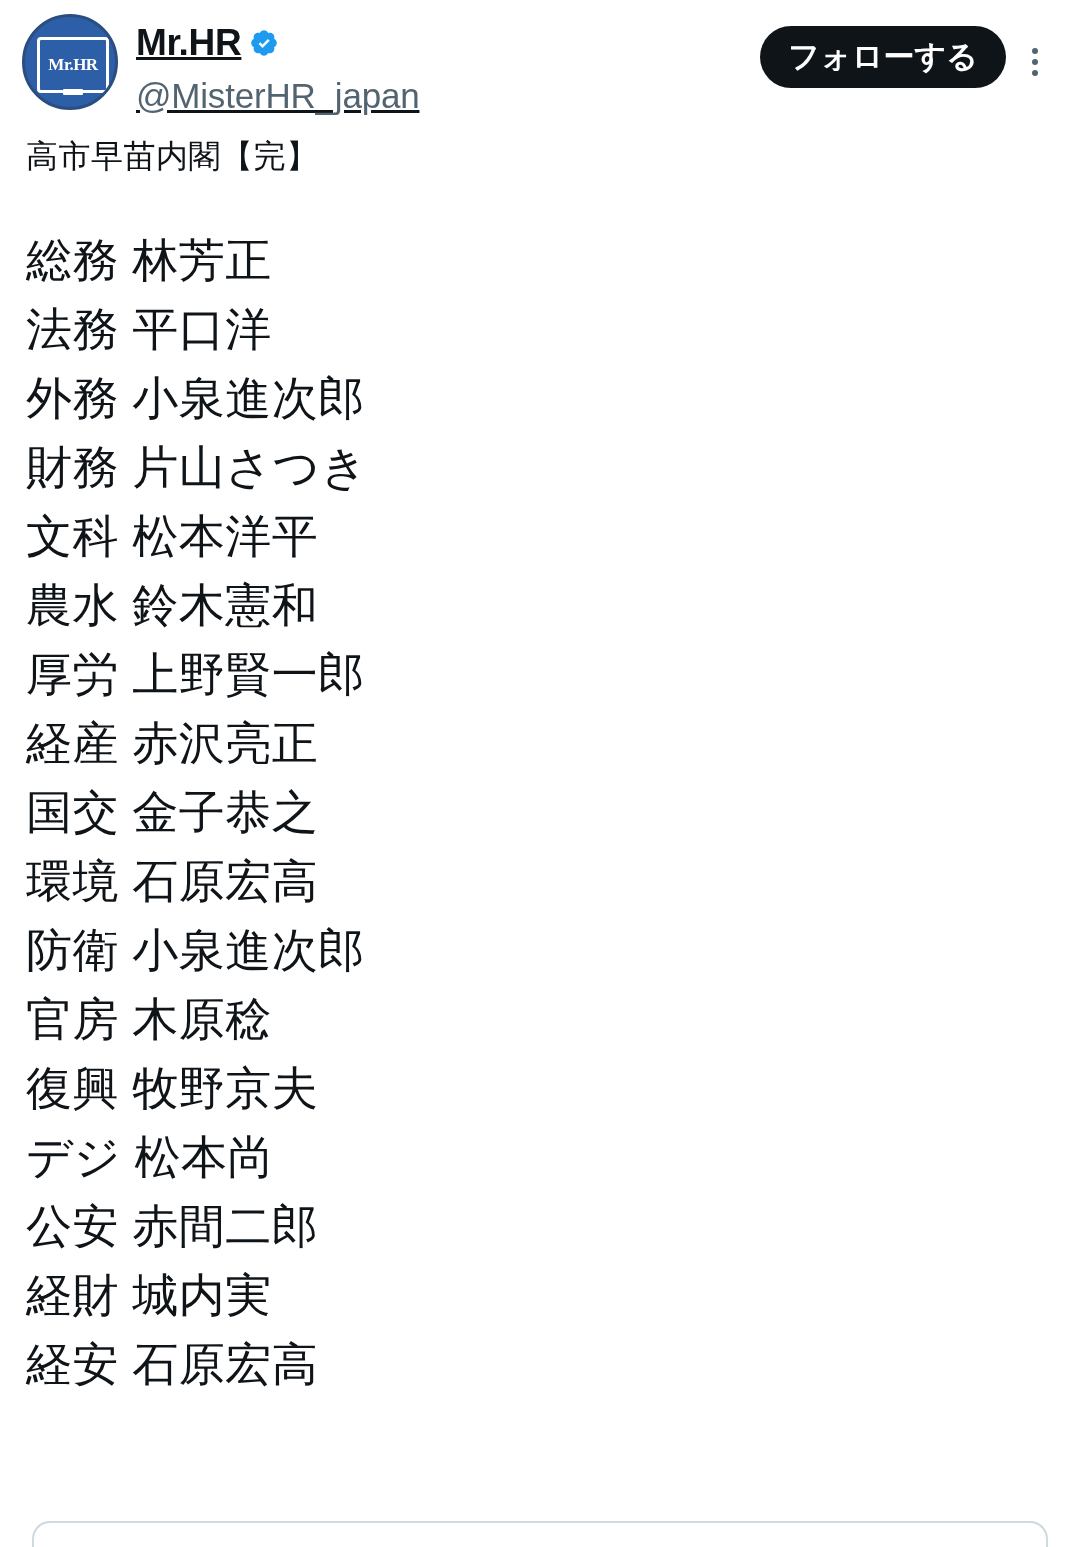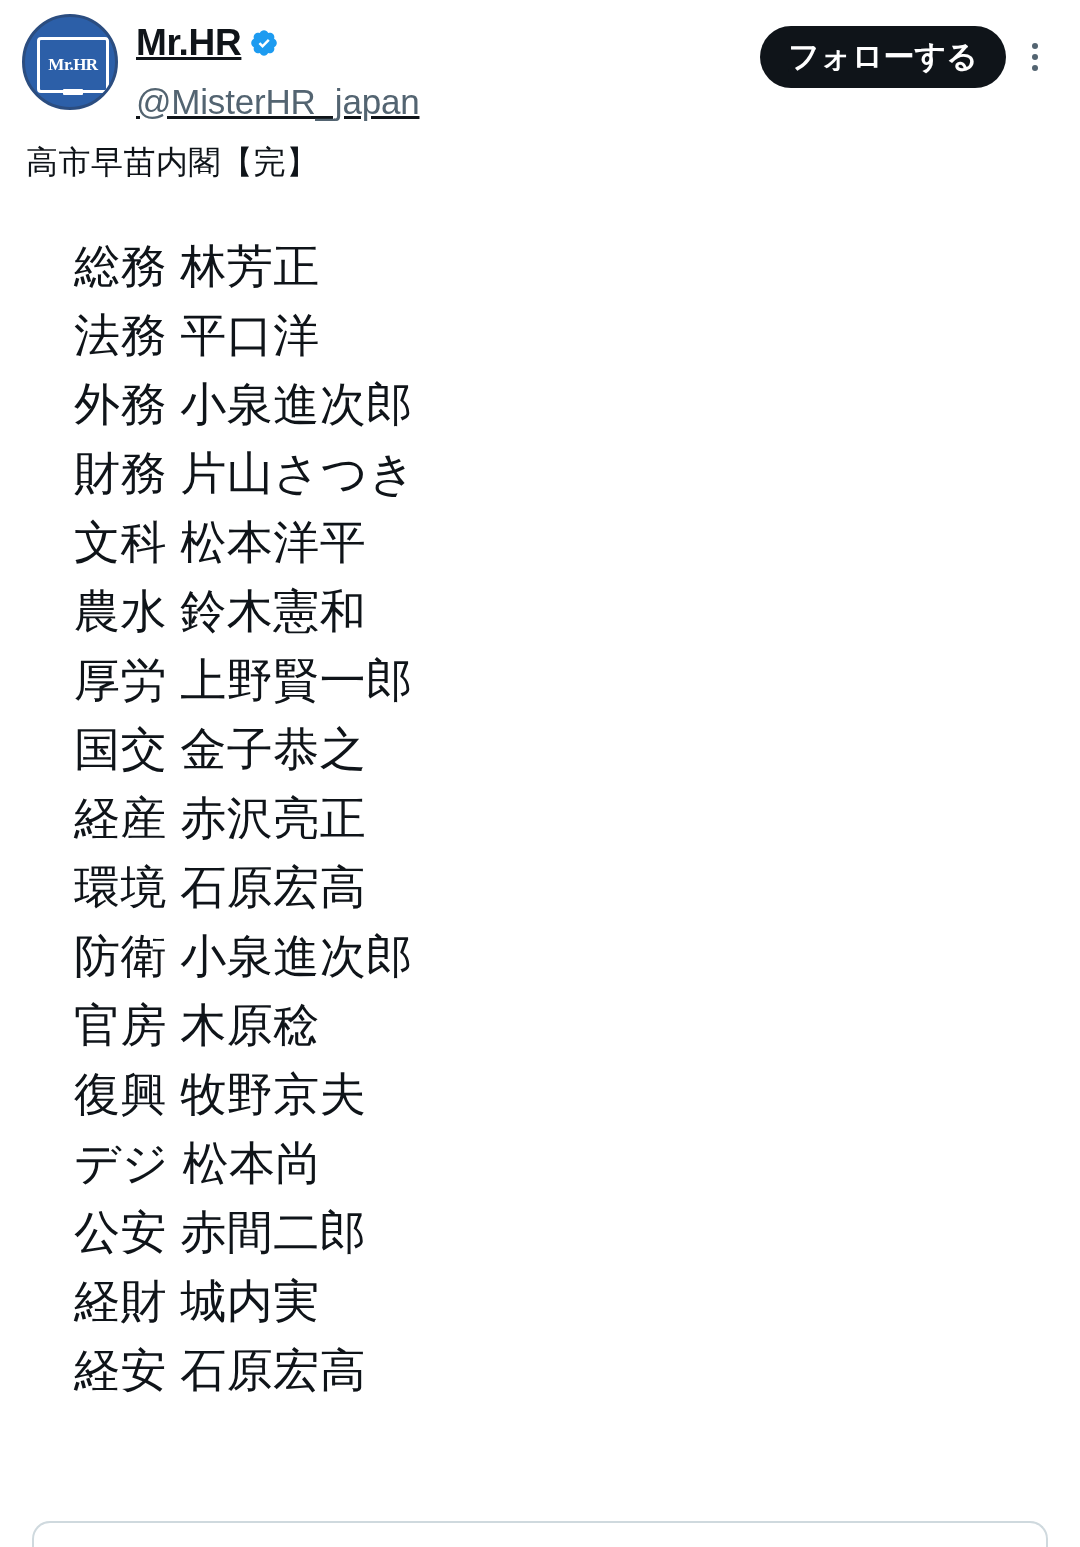--- a/index.html
+++ b/index.html
@@ -86,27 +86,27 @@
   .verified {
     width: 30px;
     height: 30px;
     flex: 0 0 30px;
     display: block;
   }
   .handle {
     font-size: 35px;
     color: #536471;
     line-height: 1.3;
-    margin-top: 14px;
+    margin-top: 8px;
     letter-spacing: -0.2px;
   }
 
   .header-actions {
     display: flex;
-    align-items: center;
+    align-items: flex-end;
     gap: 6px;
     padding-top: 12px;
     flex: 0 0 auto;
   }
   .follow-btn {
     background: #0f1419;
     color: #ffffff;
     border: none;
     border-radius: 40px;
     padding: 14px 28px;
@@ -148,21 +148,20 @@
     letter-spacing: 0.5px;
     font-weight: 400;
   }
   .spacer {
     height: 48px;
   }
   .roster {
     font-size: 46px;
     line-height: 1.5;
     letter-spacing: 0.5px;
-    margin-left: 48px;
   }
   .roster-line {
     white-space: pre;
     color: #0f1419;
   }
   .post-label { }
   .post-name { }
 
   
   .bottom-card {
@@ -214,22 +213,22 @@
   <div class="tweet-title">高市早苗内閣【完】</div>
   <div class="spacer"></div>
   <div class="roster" id="roster">
       <div class="roster-line"><span class="post-label">総務</span><span> </span><span class="post-name">林芳正</span></div>
       <div class="roster-line"><span class="post-label">法務</span><span> </span><span class="post-name">平口洋</span></div>
       <div class="roster-line"><span class="post-label">外務</span><span> </span><span class="post-name">小泉進次郎</span></div>
       <div class="roster-line"><span class="post-label">財務</span><span> </span><span class="post-name">片山さつき</span></div>
       <div class="roster-line"><span class="post-label">文科</span><span> </span><span class="post-name">松本洋平</span></div>
       <div class="roster-line"><span class="post-label">農水</span><span> </span><span class="post-name">鈴木憲和</span></div>
       <div class="roster-line"><span class="post-label">厚労</span><span> </span><span class="post-name">上野賢一郎</span></div>
+      <div class="roster-line"><span class="post-label">経産</span><span> </span><span class="post-name">赤沢亮正</span></div>
       <div class="roster-line"><span class="post-label">国交</span><span> </span><span class="post-name">金子恭之</span></div>
-      <div class="roster-line"><span class="post-label">経産</span><span> </span><span class="post-name">赤沢亮正</span></div>
       <div class="roster-line"><span class="post-label">環境</span><span> </span><span class="post-name">石原宏高</span></div>
       <div class="roster-line"><span class="post-label">防衛</span><span> </span><span class="post-name">小泉進次郎</span></div>
       <div class="roster-line"><span class="post-label">官房</span><span> </span><span class="post-name">木原稔</span></div>
       <div class="roster-line"><span class="post-label">復興</span><span> </span><span class="post-name">牧野京夫</span></div>
       <div class="roster-line"><span class="post-label">デジ</span><span> </span><span class="post-name">松本尚</span></div>
       <div class="roster-line"><span class="post-label">公安</span><span> </span><span class="post-name">赤間二郎</span></div>
       <div class="roster-line"><span class="post-label">経財</span><span> </span><span class="post-name">城内実</span></div>
       <div class="roster-line"><span class="post-label">経安</span><span> </span><span class="post-name">石原宏高</span></div>
     </div>
 </div>

